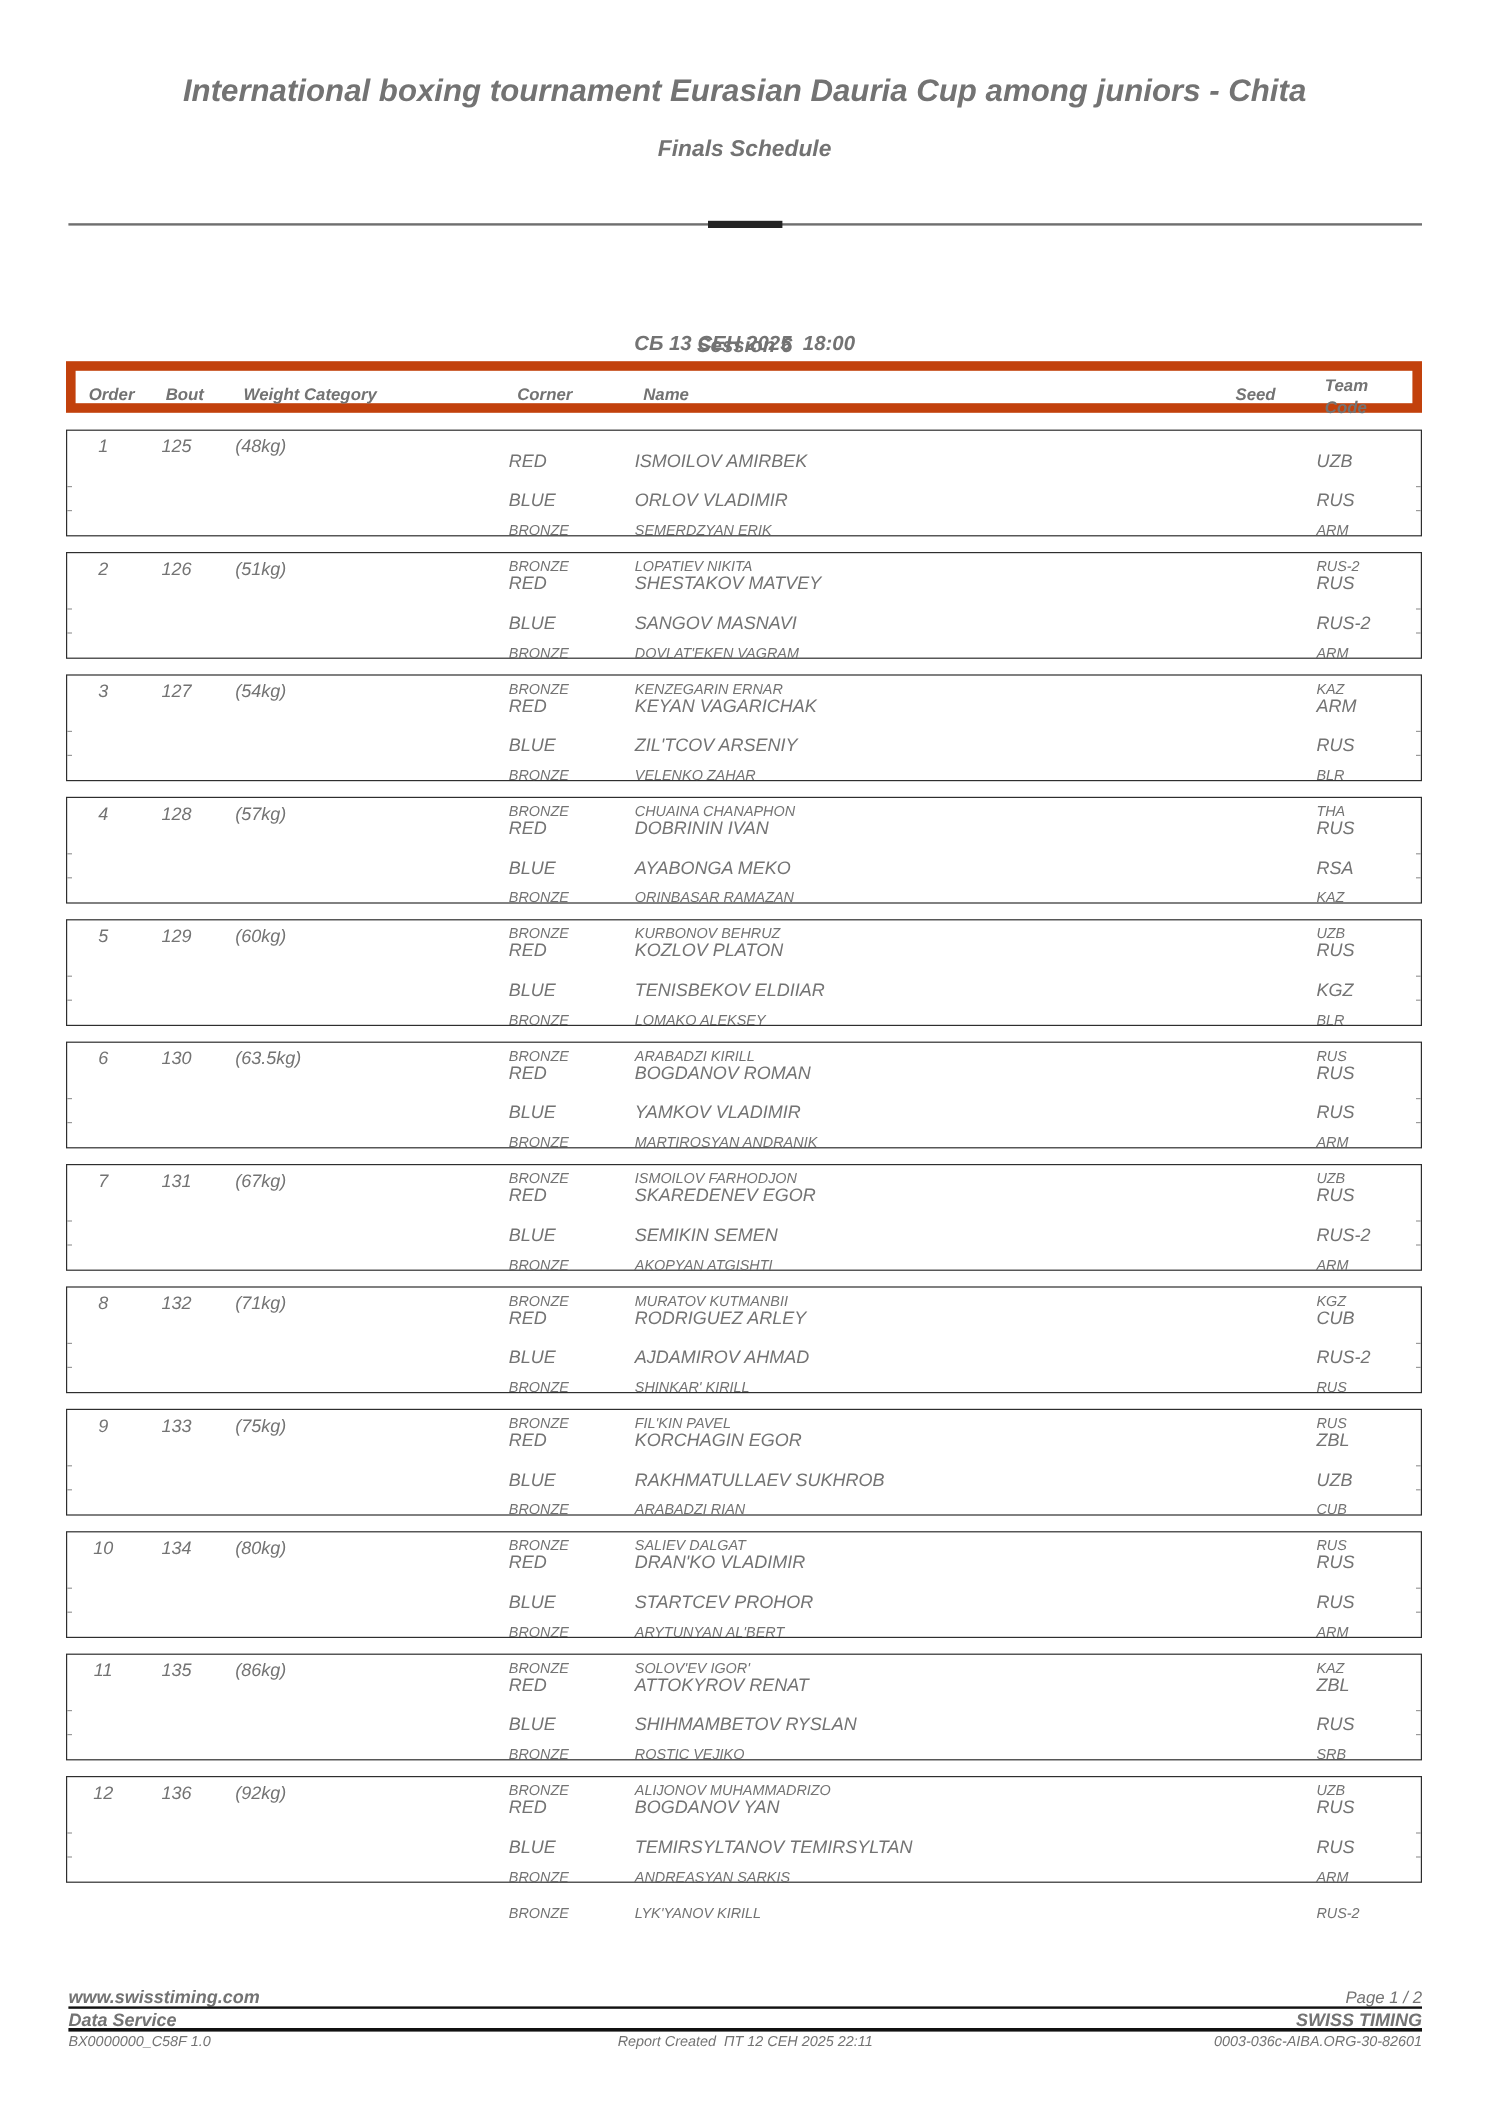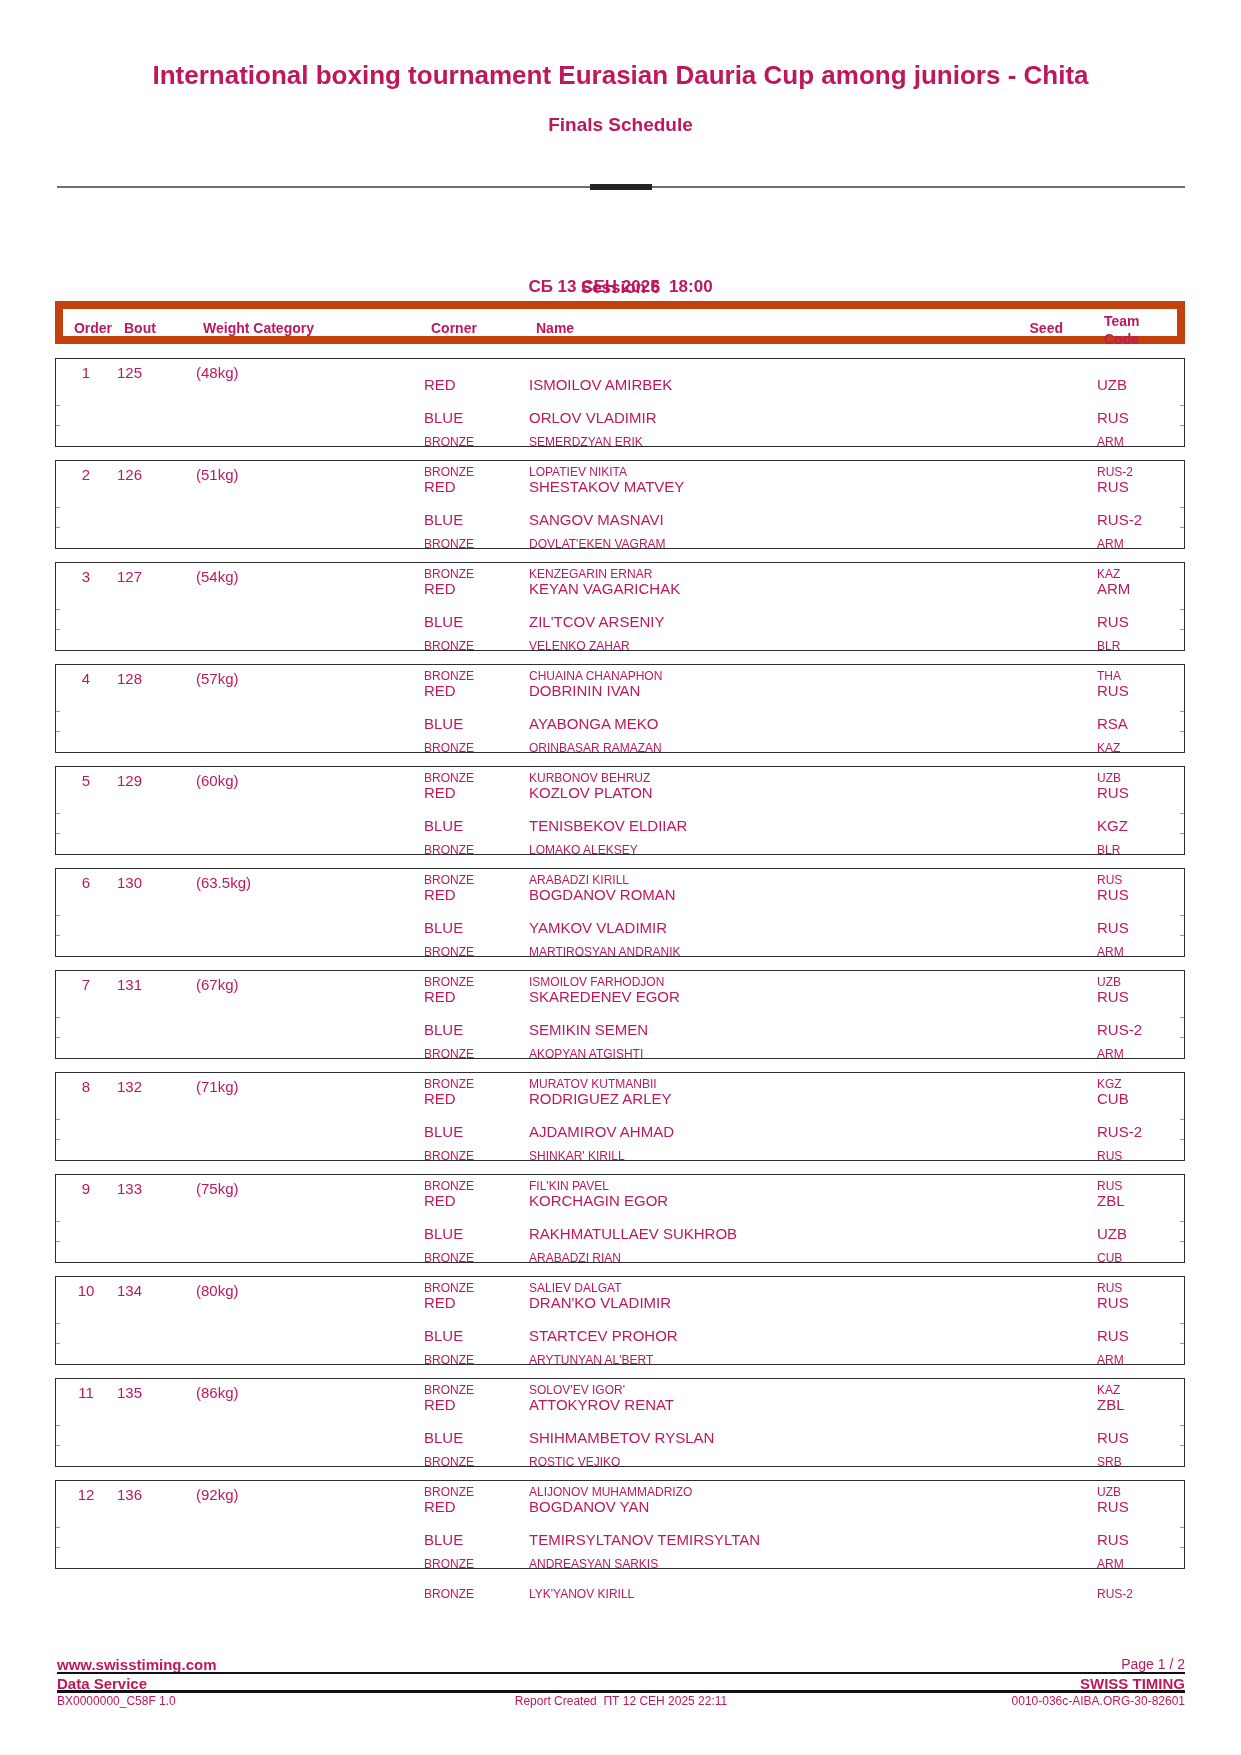--- a/index.html
+++ b/index.html
@@ -1,40 +1,41 @@
 <!DOCTYPE html>
 <html><head>
 <meta charset="utf-8">
 <style>
   html,body{margin:0;padding:0;background:#fff;}
   .page{
     position:relative;width:1241px;height:1755px;background:#fff;
-    font-family:"Liberation Sans","DejaVu Sans",sans-serif;color:#be185d;
+    font-family:"Liberation Sans","DejaVu Sans",sans-serif;color:#737373;
     overflow:hidden;
+    font-style:italic;
   }
   .center{text-align:center;width:100%;}
   .pre{white-space:pre;}
 
   .doc-title{position:absolute;top:60px;left:0;font-size:26px;font-weight:bold;}
   .doc-subtitle{position:absolute;top:114px;left:0;font-size:19px;font-weight:bold;}
 
   .divider{position:absolute;top:186px;left:57px;width:1128px;height:2px;background:#6f6f6f;}
   .divider-center{position:absolute;left:50%;transform:translateX(-50%);top:-2px;width:62px;height:6px;background:#242424;}
 
   .session-name{position:absolute;top:255px;left:0;font-size:17px;font-weight:bold;margin-top:23px;}
   .session-date{position:absolute;top:277px;left:0;font-size:17px;font-weight:bold;}
 
   .sched-header{
     position:absolute;top:301px;left:55px;width:1130px;height:43px;
     border:8px solid #c2410c;box-sizing:border-box;font-weight:bold;font-size:14px;
   }
   .sched-header .cell{position:absolute;top:0;line-height:39px;}
   .cell{white-space:nowrap;}
   .c-order{left:0;width:60px;text-align:center;}
-  .c-bout{left:61px;width:60px;text-align:left;}
+  .c-bout{left:61px;width:60px;text-align:center;}
   .c-weight{left:140px;}
   .c-corner{left:368px;}
   .c-name{left:473px;width:560px;}
   .c-seed{left:900px;width:100px;text-align:right;}
   .c-team{left:1041px;width:86px;}
   .sched-header .c-team{line-height:18px;top:3px;}
 
   .bouts{position:absolute;top:358px;left:55px;width:1130px;}
   .bout-block{
     position:relative;border:1.5px solid #2e2e2e;box-sizing:border-box;
@@ -459,16 +460,16 @@
   </div>
   <div class="foot-rule1"></div>
   <div class="foot-row2">
     <span class="svc">Data Service</span>
     <span class="brand">SWISS TIMING</span>
   </div>
   <div class="foot-rule2"></div>
   <div class="foot-row3">
     <span class="l">BX0000000_C58F 1.0</span>
     <span class="c pre">Report Created  ПТ 12 СЕН 2025 22:11</span>
-    <span class="r">0010-036c-AIBA.ORG-30-82601</span>
+    <span class="r">0003-036c-AIBA.ORG-30-82601</span>
   </div>
 
 </div>
 
 </body></html>

